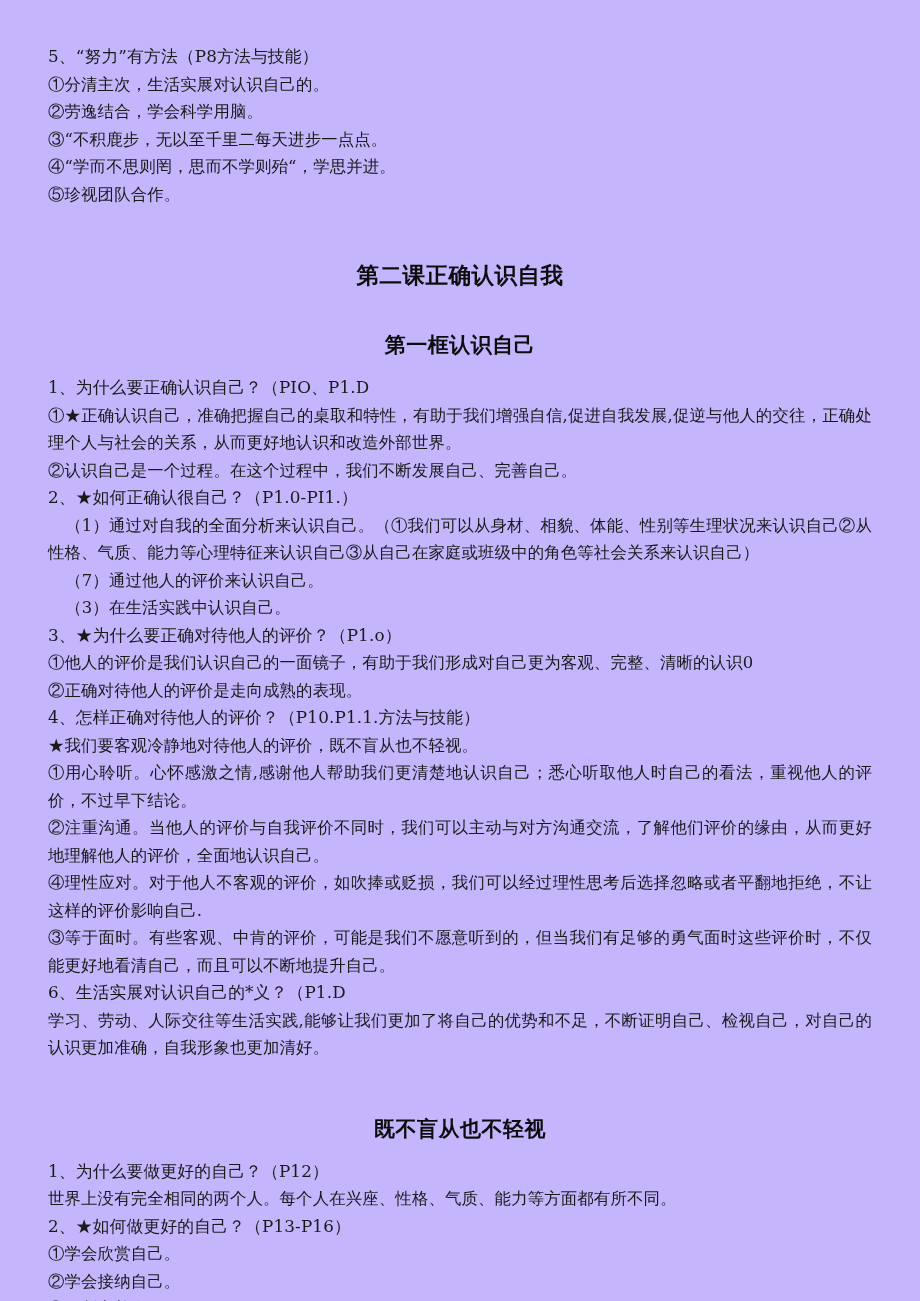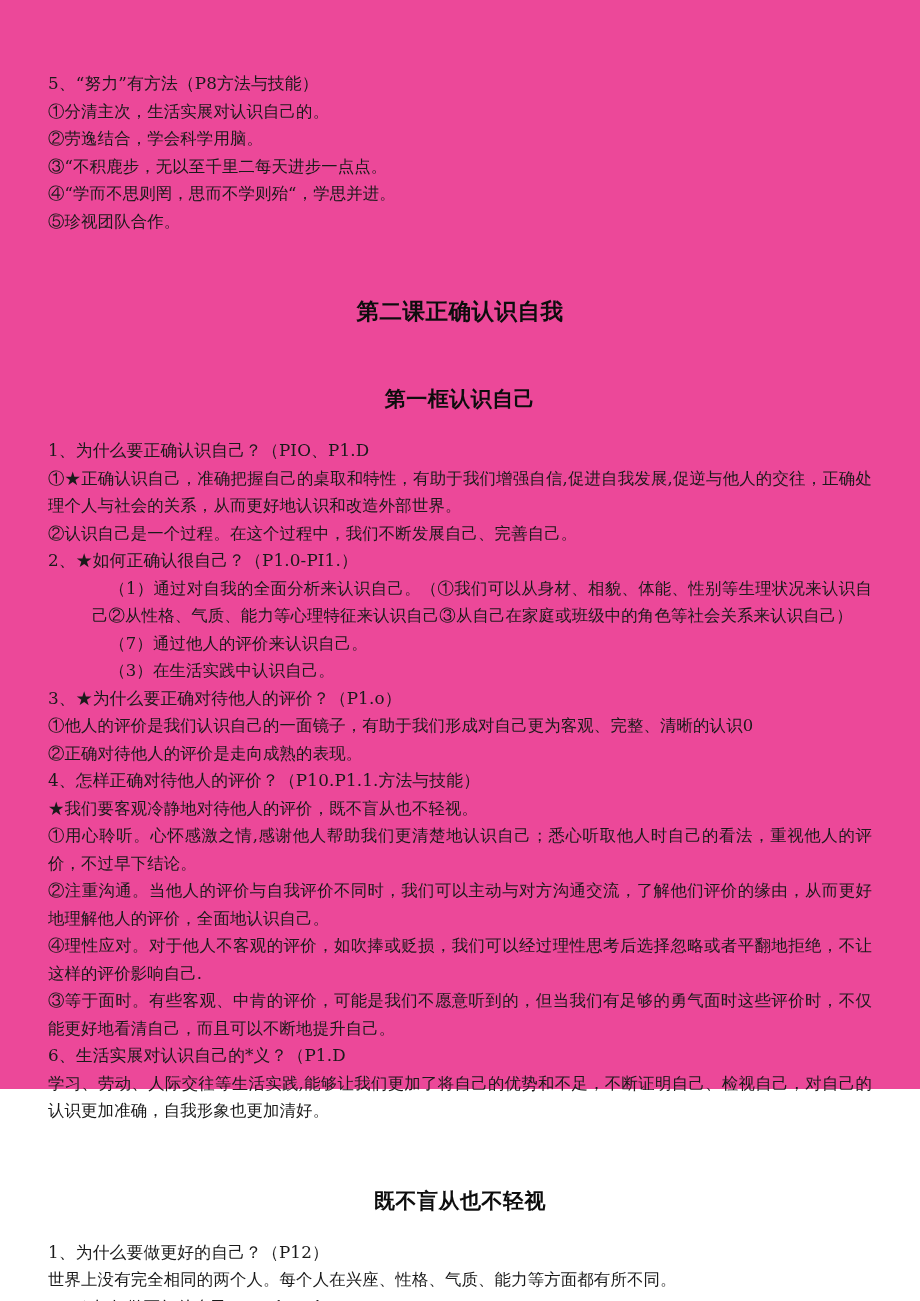--- a/index.html
+++ b/index.html
@@ -13,24 +13,24 @@
     height: 1301px;
     overflow: hidden;
     font-family: "DejaVu Serif", "Liberation Serif", serif;
     color: #141414;
     -webkit-font-smoothing: antialiased;
   }
 
   .page {
     position: relative;
     width: 920px;
-    height: 1089px;
+    height: 1301px;
     box-sizing: border-box;
-    padding: 70px 48px 0 48px;
-    background: #ec4899;
+    padding: 43px 48px 0 48px;
+    background: #c4b5fd;
   }
 
   
   .para {
     font-family: "DejaVu Serif", "Liberation Serif", serif;
     font-size: 16.4px;
     line-height: 27.5px;
     letter-spacing: 0.15px;
     text-align: justify;
     text-justify: inter-character;
@@ -41,31 +41,30 @@
   }
 
   
   .q-line {
     font-size: 16.8px;
   }
 
   
   .indent {
     text-indent: 1.05em;
-    margin-left: 44px;
   }
 
   
   .heading {
     font-family: "DejaVu Sans", "Liberation Sans", sans-serif;
     font-weight: 700;
     text-align: center;
     color: #0d0d0d;
     letter-spacing: 0.5px;
-    margin: 9px;
+    margin: 0;
   }
   .heading-course {
     font-size: 22.5px;
     line-height: 30px;
   }
   .heading-frame {
     font-size: 21px;
     line-height: 30px;
   }
   .gap-s  { height: 14px; }

